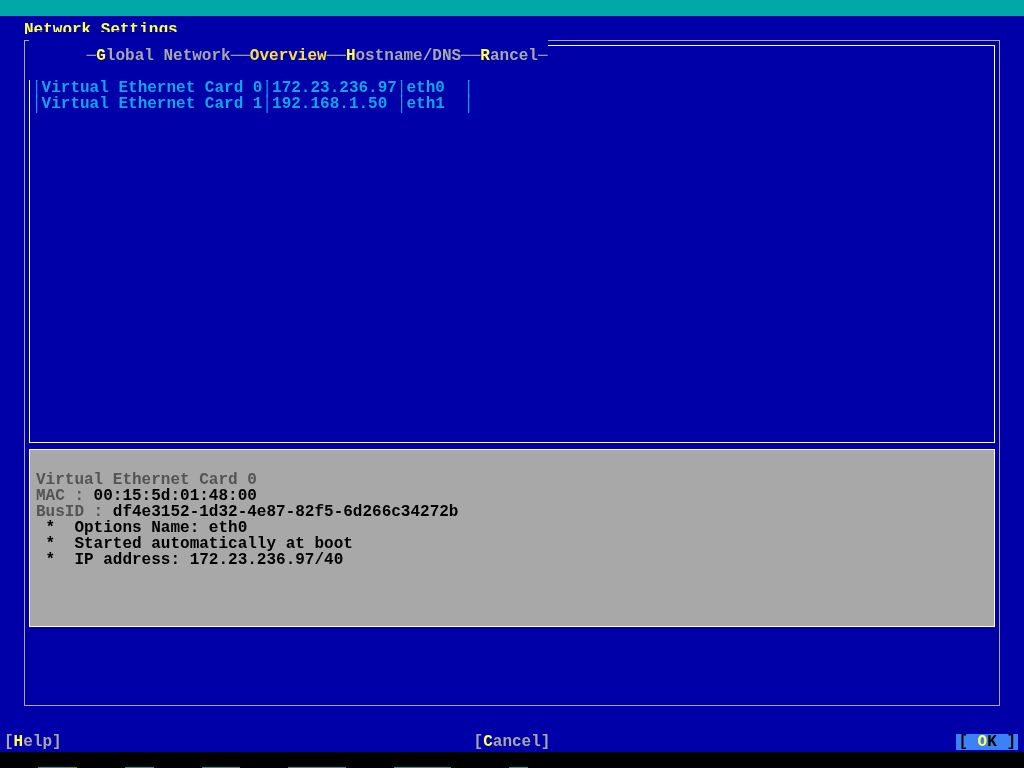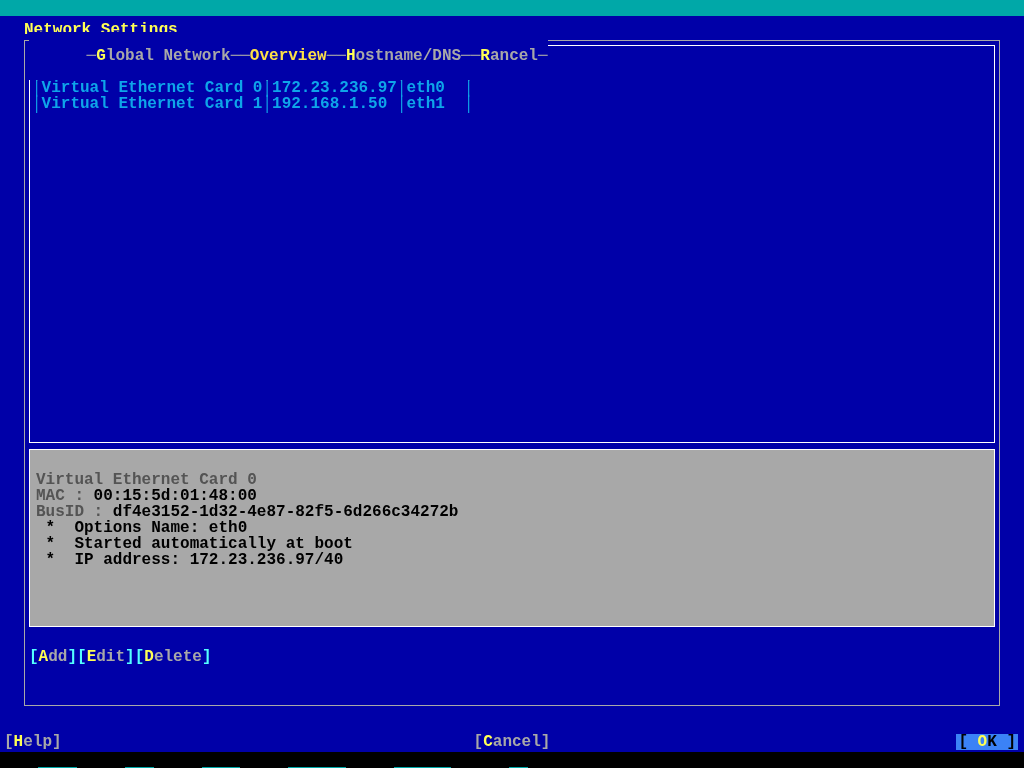--- a/index.html
+++ b/index.html
@@ -135,23 +135,20 @@
 
     <div class="detail">
 <span class="dim">Virtual Ethernet Card 0</span>
 <span class="dim">MAC : </span><span class="blk">00:15:5d:01:48:00</span>
 <span class="dim">BusID : </span><span class="blk">df4e3152-1d32-4e87-82f5-6d266c34272b</span>
 <span class="blk"> *  Options Name: eth0</span>
 <span class="blk"> *  Started automatically at boot</span>
 <span class="blk"> *  IP address: 172.23.236.97/40</span>
     </div>
 
-    <div class="actions">
-<span><span class="br">[</span><span class="hk">A</span><span class="lb">dd</span><span class="br">]</span></span><span><span class="br">[</span><span class="hk">E</span><span class="lb">dit</span><span class="br">]</span></span><span><span class="br">[</span><span class="hk">D</span><span class="lb">elete</span><span class="br">]</span></span>
-    </div>
   </div>
 
   <div class="bottombar">
     <span class="help">[<span class="hk">H</span><span>elp</span>]</span>
     <span class="cancel">[<span class="hk">C</span><span>ancel</span>]</span>
     <span class="ok"><span class="br">[ </span><span class="hk">O</span><span>K</span><span class="br"> ]</span></span>
   </div>
 </div>
 
 <div class="fkeys">

